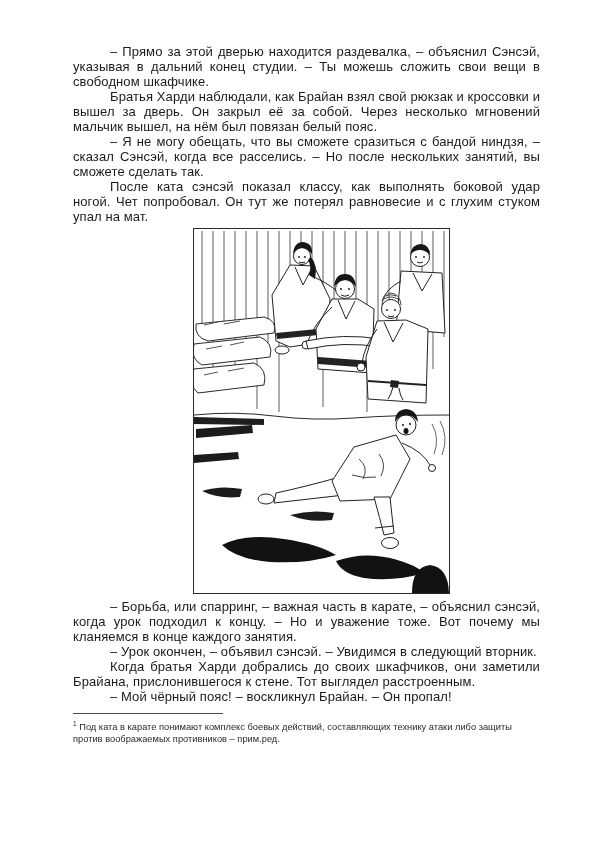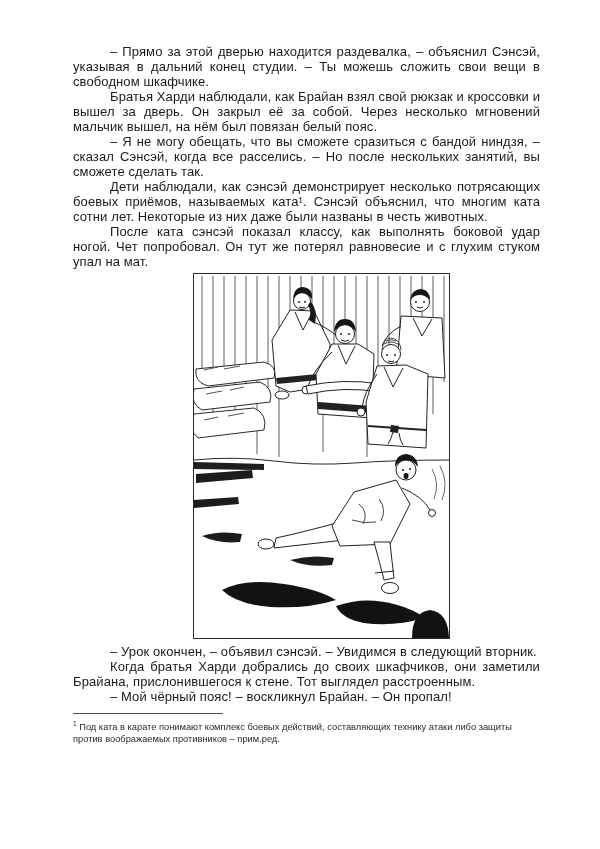--- a/index.html
+++ b/index.html
@@ -48,21 +48,20 @@
 </style>
 </head>
 <body>
 
 <div class="page">
 
   <div class="body-text">
       <p class="para">– Прямо за этой дверью находится раздевалка, – объяснил Сэнсэй, указывая в дальний конец студии. – Ты можешь сложить свои вещи в свободном шкафчике.</p>
       <p class="para">Братья Харди наблюдали, как Брайан взял свой рюкзак и кроссовки и вышел за дверь. Он закрыл её за собой. Через несколько мгновений мальчик вышел, на нём был повязан белый пояс.</p>
       <p class="para">– Я не могу обещать, что вы сможете сразиться с бандой ниндзя, – сказал Сэнсэй, когда все расселись. – Но после нескольких занятий, вы сможете сделать так.</p>
-      <p class="para">Дети наблюдали, как сэнсэй демонстрирует несколько потрясающих боевых приёмов, называемых ката¹. Сэнсэй объяснил, что многим ката сотни лет. Некоторые из них даже были названы в честь животных.</p>
       <p class="para">После ката сэнсэй показал классу, как выполнять боковой удар ногой. Чет попробовал. Он тут же потерял равновесие и с глухим стуком упал на мат.</p>
     </div>
 
   <div class="illustration-frame">
     <svg viewBox="0 0 255 364" xmlns="http://www.w3.org/2000/svg">
 
       <path d="M8,2V110 M19,2V150 M30,2V100 M41,2V160 M52,2V120 M63,2V180 M74,2V125 M85,2V183 M96,2V105 M107,2V88 M118,2V92 M129,2V178 M140,2V98 M151,2V88 M162,2V94 M173,2V183 M184,2V118 M195,2V88 M206,2V92 M217,2V98 M228,2V168 M239,2V140 M250,2V108" stroke="#4a4a4a" stroke-width="0.9" fill="none"></path>
 
       <path d="M0,186 Q40,182 80,187 T160,189 T255,186" fill="none" stroke="#2a2a2a" stroke-width="1"></path>
       <path d="M0,188 L70,190 L70,196 L0,195 Z" fill="#1f1f1f"></path>
@@ -150,20 +149,21 @@
         <circle cx="209" cy="196" r="1" fill="#111" stroke="none"></circle>
         <circle cx="216" cy="195" r="1" fill="#111" stroke="none"></circle>
         <ellipse cx="212" cy="202" rx="2.5" ry="3" fill="#111" stroke="none"></ellipse>
       </g>
 
       <path d="M218,364 Q218,338 236,336 Q254,338 255,364 Z" fill="#121212"></path>
     </svg>
   </div>
 
   <div class="body-text">
+      <p class="para">– Борьба, или спарринг, – важная часть в карате, – объяснил сэнсэй, когда урок подходил к концу. – Но и уважение тоже. Вот почему мы кланяемся в конце каждого занятия.</p>
       <p class="para">– Урок окончен, – объявил сэнсэй. – Увидимся в следующий вторник.</p>
       <p class="para">Когда братья Харди добрались до своих шкафчиков, они заметили Брайана, прислонившегося к стене. Тот выглядел расстроенным.</p>
       <p class="para">– Мой чёрный пояс! – воскликнул Брайан. – Он пропал!</p>
     </div>
 
   <div class="footnote">
     <div class="footnote-rule"></div>
     <p class="footnote-text"><sup>1</sup> <span>Под ката в карате понимают комплекс боевых действий, составляющих технику атаки либо защиты против воображаемых противников – прим.ред.</span></p>
   </div>
 

